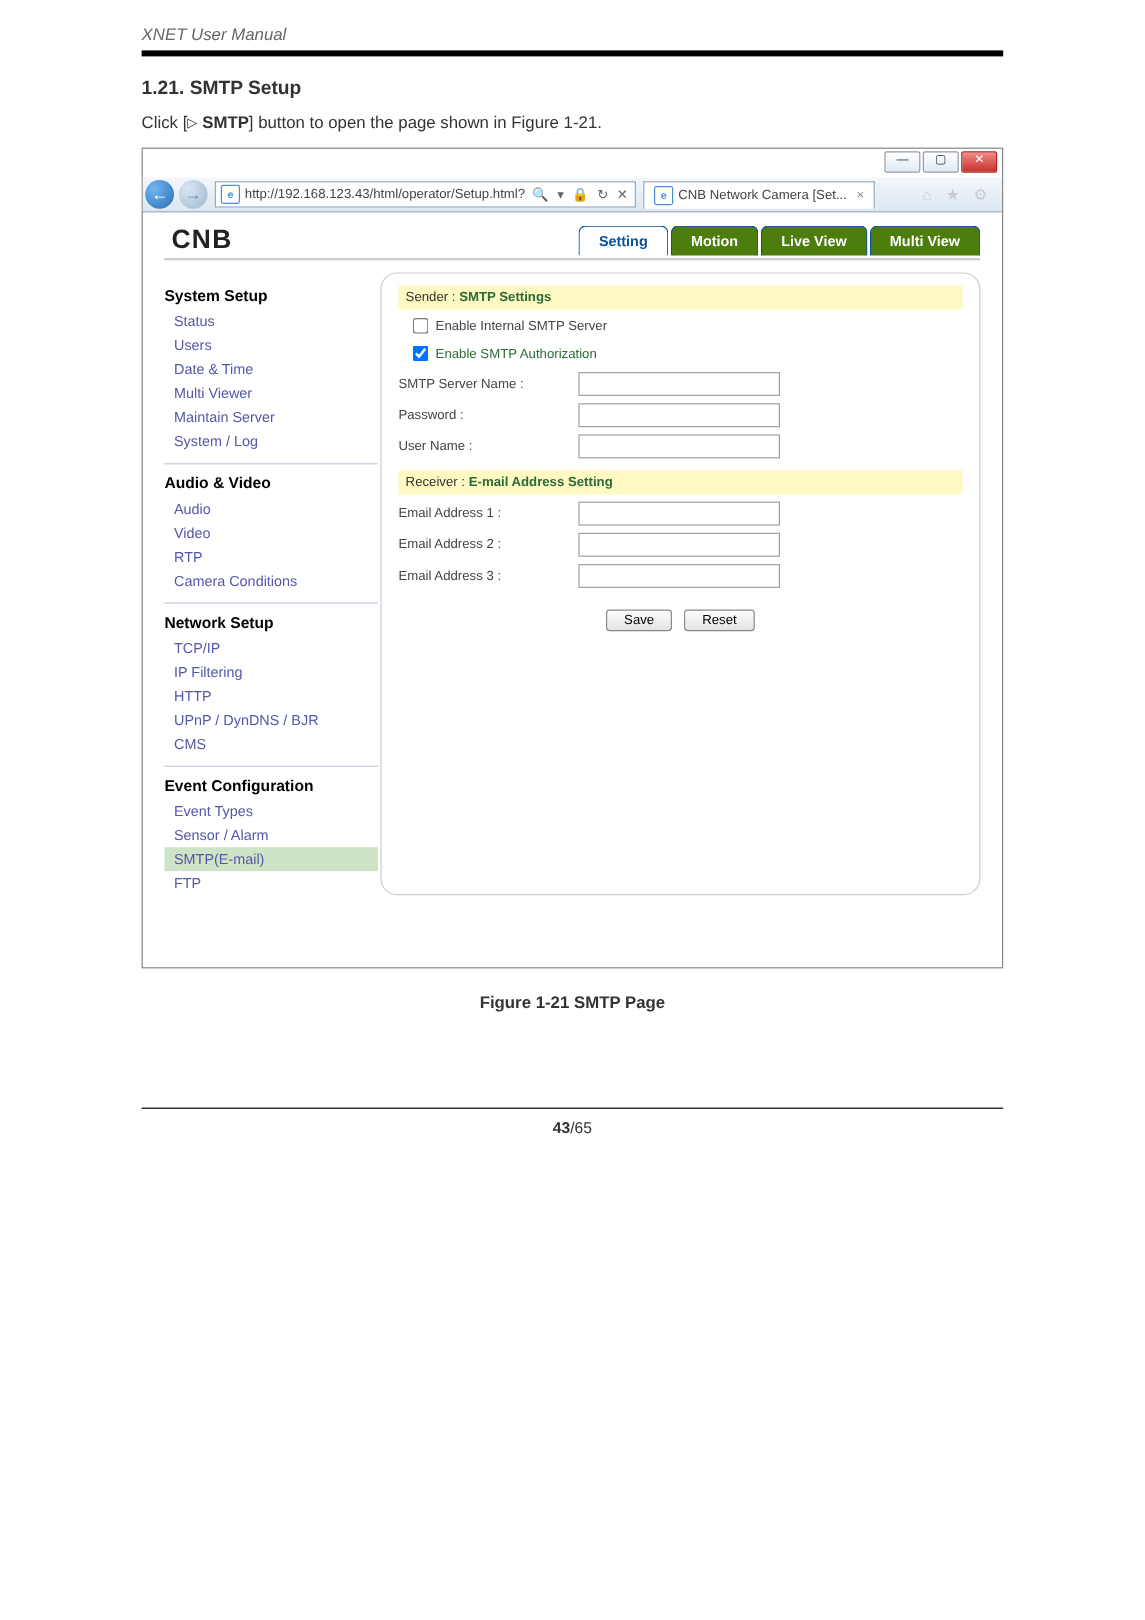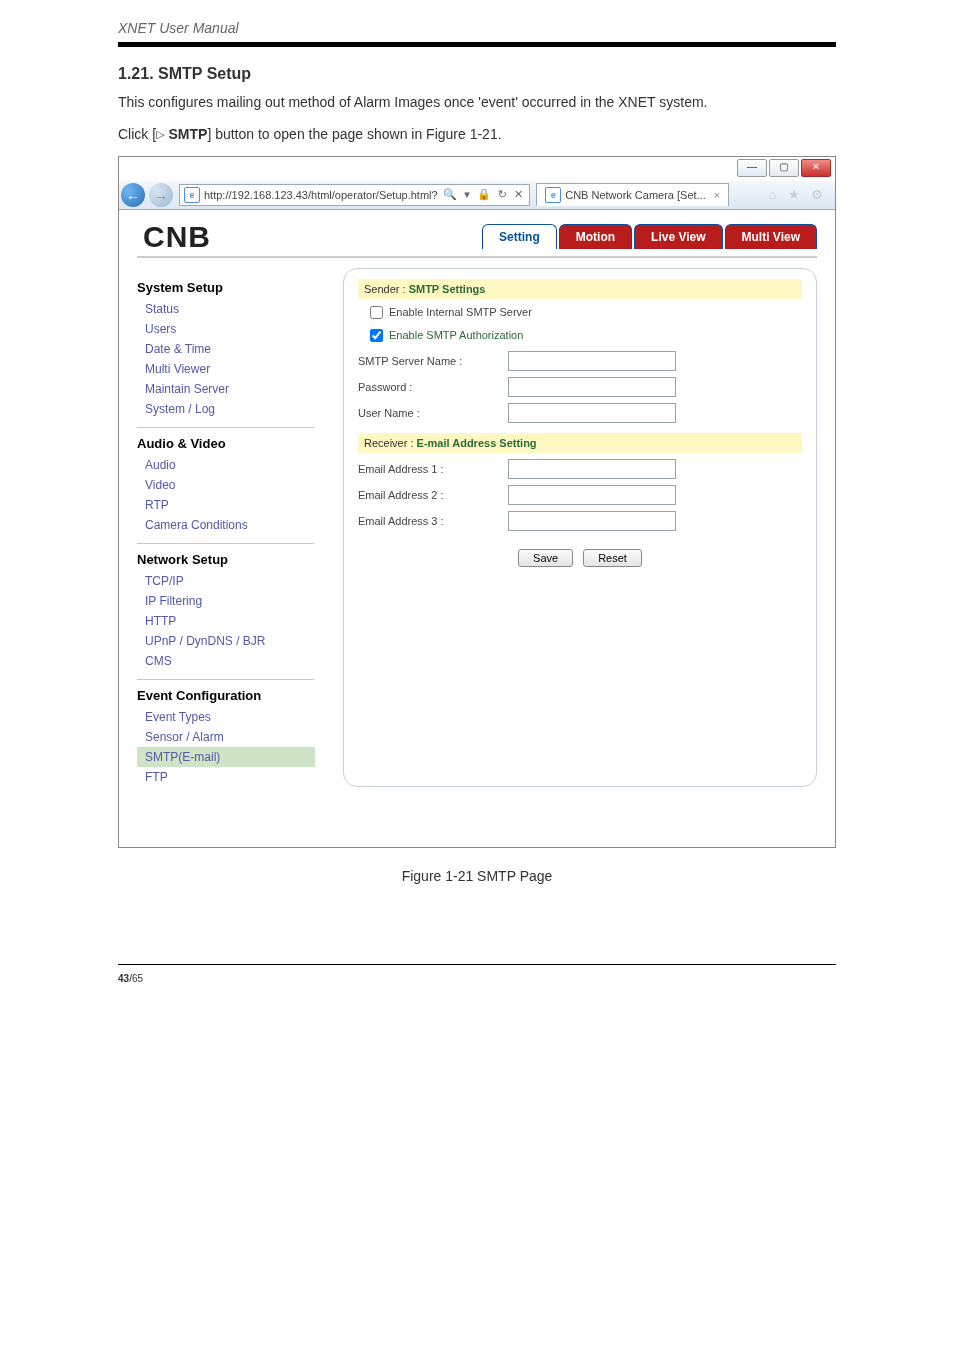--- a/index.html
+++ b/index.html
@@ -23,57 +23,56 @@
   .nav-fwd{background:radial-gradient(circle at 30% 30%,#d8e6f3,#9fb8cf);color:#7a8fa3}
   .addr{flex:0 0 auto;display:flex;align-items:center;background:#fff;border:1px solid #9ab;height:20px;margin-left:4px;padding:0 4px;font-size:11px;color:#444}
   .addr .ie-ico{width:14px;height:14px;border:1px solid #4a90d9;border-radius:2px;margin-right:4px;display:flex;align-items:center;justify-content:center;font-size:9px;color:#4a90d9;font-weight:700}
   .addr .glyphs{margin-left:6px;color:#666;letter-spacing:2px}
   .ie-tab{margin-left:6px;height:22px;background:#fff;border:1px solid #9ab;border-bottom:none;display:flex;align-items:center;padding:0 8px;font-size:11px;color:#444}
   .ie-tab .ie-ico{width:14px;height:14px;border:1px solid #4a90d9;border-radius:2px;margin-right:4px;display:flex;align-items:center;justify-content:center;font-size:9px;color:#4a90d9;font-weight:700}
   .ie-right{margin-left:auto;padding-right:8px;color:#ccc;font-size:13px;letter-spacing:4px}
   
   .content{padding:10px 18px 60px 18px}
   .top-row{display:flex;align-items:center;border-bottom:2px solid #ccc;padding-bottom:2px;margin-bottom:10px}
-  .logo{font-family:Arial,sans-serif;font-weight:900;font-size:30px;letter-spacing:1px;color:#222;margin-left:6px}
+  .logo{font-family:Arial,sans-serif;font-weight:900;font-size:22px;letter-spacing:1px;color:#222;margin-left:6px}
   .top-tabs{margin-left:auto;display:flex;gap:0}
   .ttab{padding:5px 16px;border:1px solid #0a4f99;border-bottom:none;border-radius:6px 6px 0 0;margin-left:2px;font-size:12px;font-weight:700;color:#0a4f99;background:#fff;cursor:pointer}
-  .ttab.dark{background:#b91c1c;color:#fff}
+  .ttab.dark{background:#4d7c0f;color:#fff}
   
-  .cols{display:flex;gap:28px}
+  .cols{display:flex;gap:2px}
   .side{width:178px;flex:0 0 178px;font-size:12px;color:#5a5aa0;padding-top:6px}
   .side .grp{color:#000;font-weight:700;font-size:13px;margin:6px 0 4px 0}
   .side .itm{padding:3px 0 3px 8px;color:#5557a8;cursor:pointer}
   .side hr{border:0;border-top:1px solid #c8c8dc;margin:8px 0}
   .side .sel{background:#cfe3c6}
   .main{flex:1;border:1px solid #c9cfd6;border-radius:14px;padding:10px 14px 16px 14px;min-height:360px;box-sizing:border-box}
   .bar{background:#fef9c3;font-size:11px;padding:4px 6px;margin-bottom:4px}
   .bar b{color:#2c6a36}
   .row{display:flex;align-items:center;margin:6px 0;font-size:11px;color:#444}
   .row .lbl{width:140px;text-align:left;padding-right:10px}
   .row input[type=text],.row input[type=password]{border:1px solid #9aa2ab;height:18px;font-size:11px;padding:0 3px}
   .row .w1{width:160px}
   .row .w2{width:60px}
   .hint{margin-left:10px;color:#555}
   .chk-row{display:flex;align-items:center;margin:4px 0 4px 8px;font-size:11px;color:#444}
   .chk-row input{margin-right:6px}
   .btns{display:flex;justify-content:center;gap:10px;margin-top:18px}
   .ibtn{font-size:11px;padding:2px 14px;border:1px solid #8a8a8a;background:linear-gradient(#fdfdfd,#e3e3e3);border-radius:3px;cursor:pointer}
-  .fig-cap{text-align:center;font-weight:400;margin:8px 0 80px 0;font-size:14px}
-  .footer{display:flex;justify-content:flex-start;font-size:10px;padding-bottom:20px}
+  .fig-cap{text-align:center;font-weight:700;margin:8px 0 80px 0;font-size:14px}
+  .footer{display:flex;justify-content:center;font-size:13px;padding-bottom:20px}
   .footer .pg{font-weight:700}
 </style>
 </head>
 <body>
 
 <div class="page">
   <div class="manual-header">XNET User Manual</div>
   <hr class="thick-rule">
 
   <div class="section-title">1.21. SMTP Setup</div>
-  <p class="body-text">This configures mailing out method of Alarm Images once 'event' occurred in the XNET system.</p>
   <p class="body-text">
     <span>Click [</span><span class="tri">▷</span><b> SMTP</b><span>] button to open the page shown in Figure 1-21.</span>
   </p>
 
   <div class="shot">
     <div class="win-ctrls">
       <div class="win-btn">—</div>
       <div class="win-btn">▢</div>
       <div class="win-btn cl">✕</div>
     </div>

